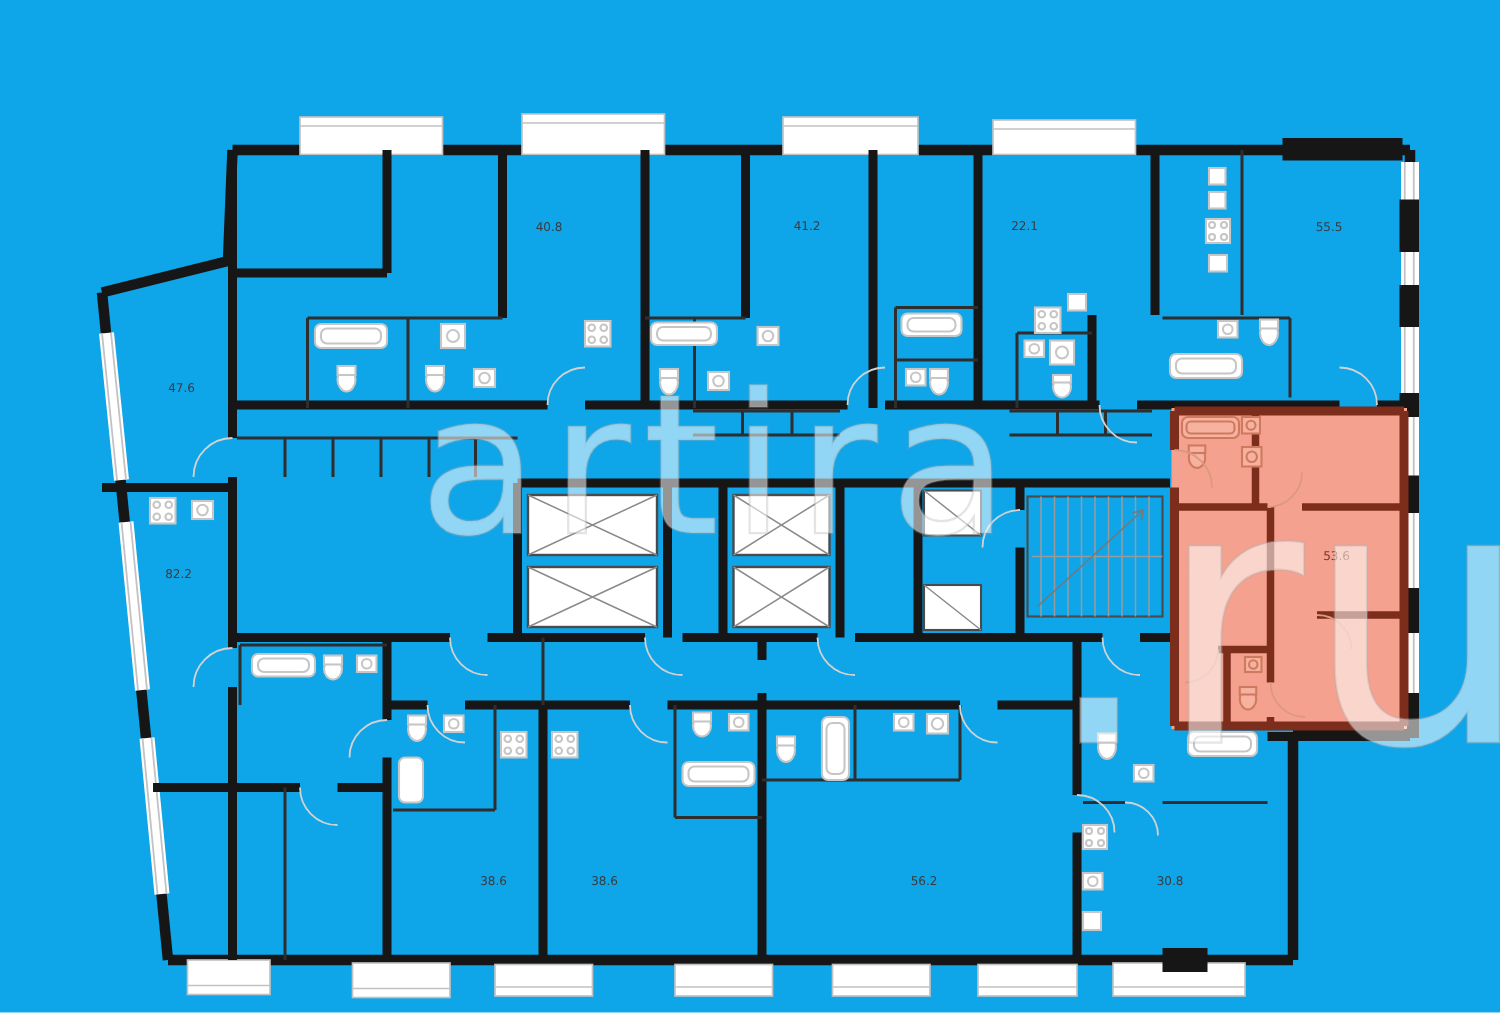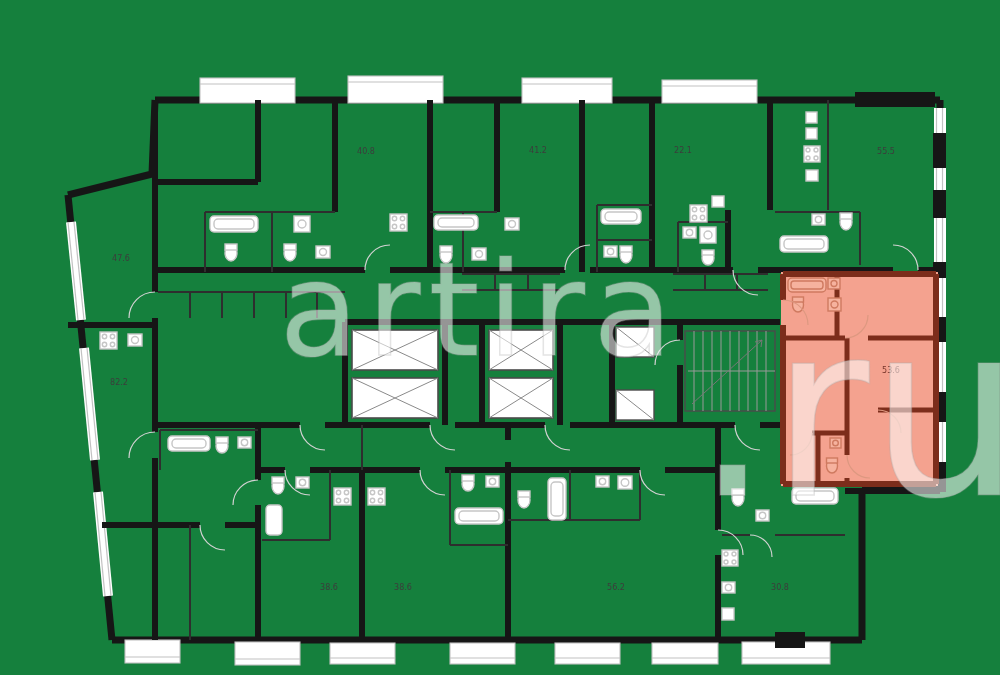--- a/index.html
+++ b/index.html
@@ -1,16 +1,16 @@
 <!DOCTYPE html>
 <html><head>
 <meta charset="utf-8">
 <style>
   html,body{margin:0;padding:0;background:#ffffff;}
-  #stage{position:relative;width:1000px;height:675px;background:#15803d;overflow:hidden;
+  #stage{position:relative;width:1000px;height:675px;background:#0ea5e9;overflow:hidden;
          font-family:"DejaVu Sans", sans-serif;}
   svg{position:absolute;left:0;top:0;}
   text.arealabel{font-family:"DejaVu Sans", sans-serif;font-size:8px;fill:#3c3c3c;}
   text.arealabel-hl{font-family:"DejaVu Sans", sans-serif;font-size:8px;fill:#76352a;}
   .wm{font-family:"DejaVu Sans", sans-serif;fill:rgba(255,255,255,0.55);
       stroke:rgba(170,170,170,0.32);stroke-width:1.5px;}
 </style>
 </head>
 <body>
 

